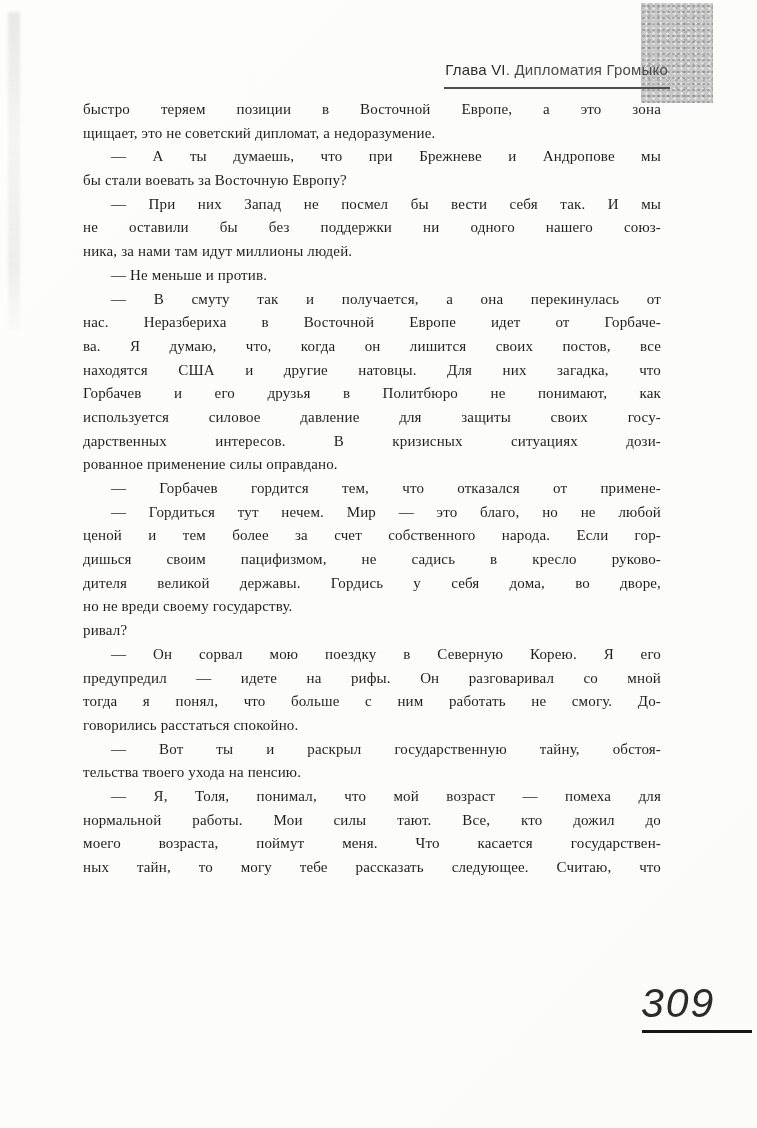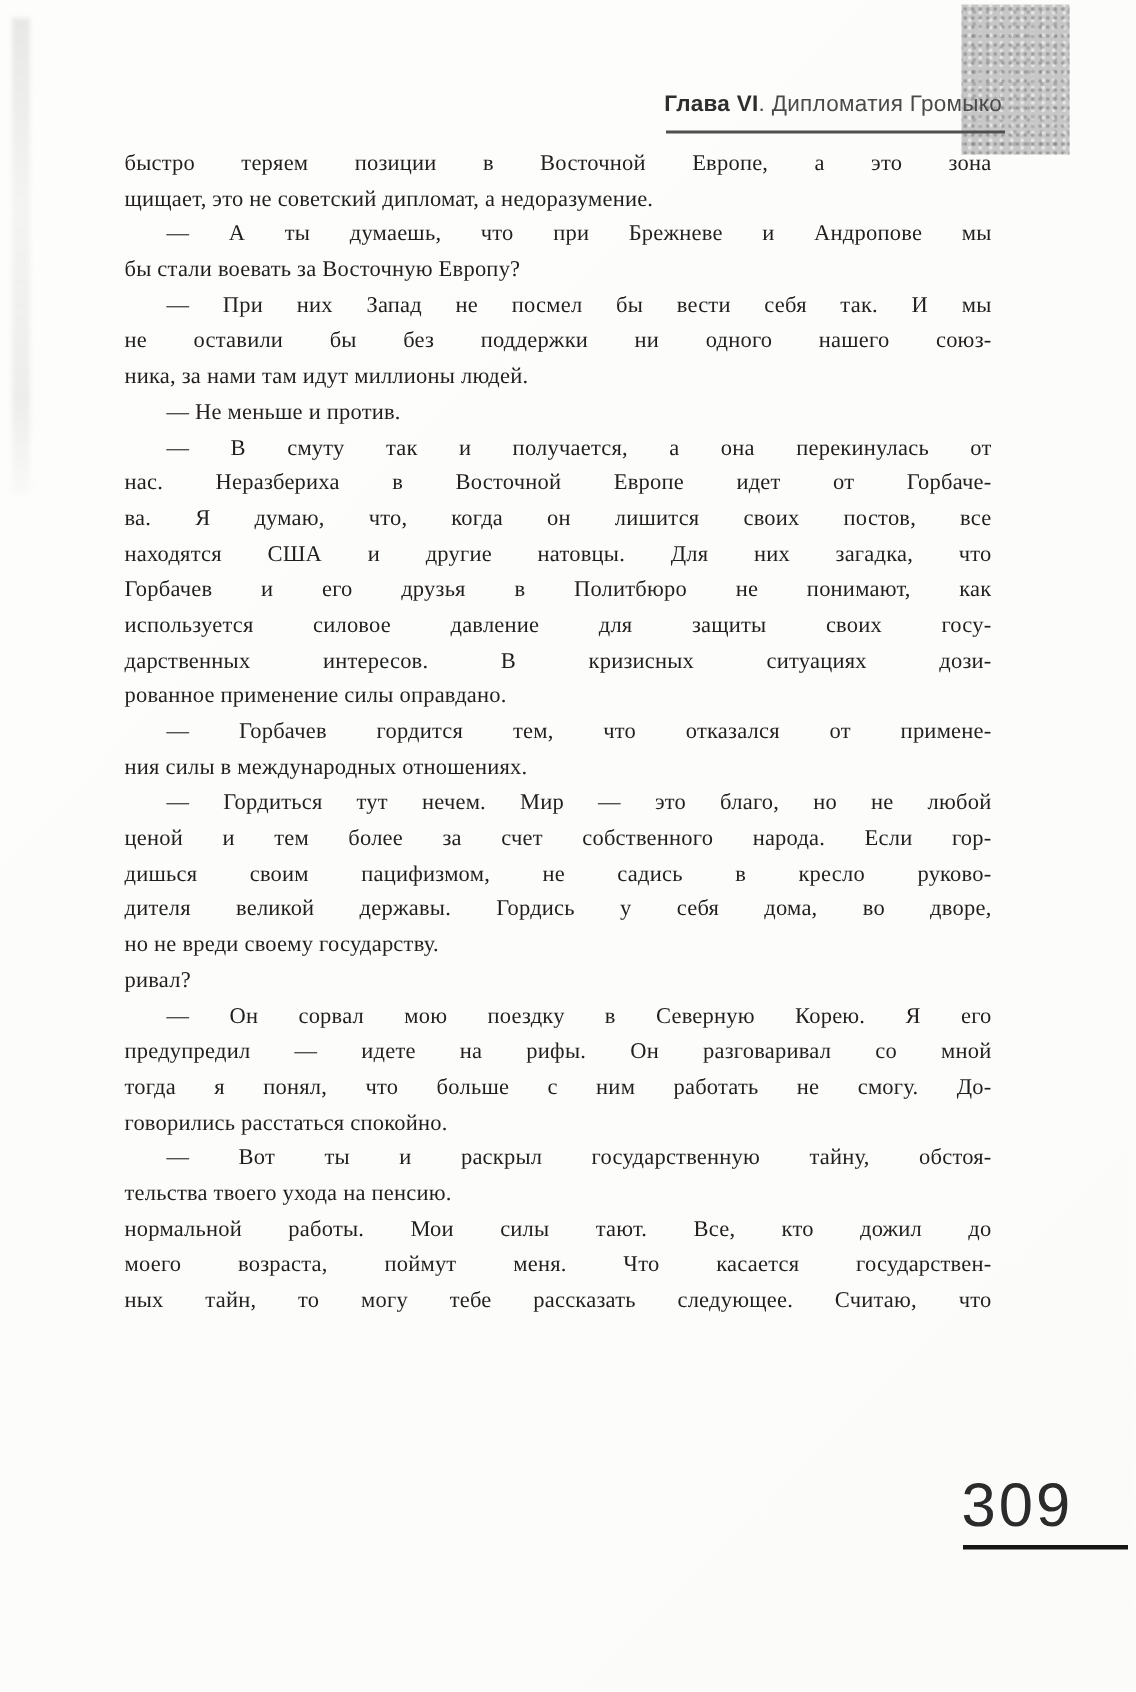--- a/index.html
+++ b/index.html
@@ -32,21 +32,21 @@
       rgba(160,160,160,.16) 80%, rgba(180,180,180,.04));
     filter:blur(1.5px);
   }
   
   .header{
     position:absolute;top:61px;right:89px;
     font-family:"Liberation Sans", sans-serif;
     font-size:15px;color:#4a4a4a;letter-spacing:.2px;
     white-space:nowrap;
   }
-  .header .chap{font-weight:bold;color:#2e2e2e;}
+  .header .chap{font-weight:normal;color:#2e2e2e;}
   .header-rule{
     position:absolute;left:444px;top:87px;width:226px;height:2px;
     background:#4f4f4f;
   }
   
   .body-text{
     position:absolute;left:83px;top:98px;width:578px;
     font-size:15px;line-height:23.7px;color:#211e1c;
     letter-spacing:.15px;
   }
@@ -55,21 +55,21 @@
     text-align-last:justify;
     white-space:normal;
     height:23.7px;overflow:visible;
   }
   .line.indent{text-indent:28px;}
   .line.final{text-align-last:left;}
   
   .pagenum{
     position:absolute;left:641px;top:980px;
     font-family:"Liberation Sans", sans-serif;
-    font-size:41px;color:#2b2b2b;letter-spacing:2px;
+    font-size:41px;color:#2b2b2b;letter-spacing:2px;font-style:italic;
   }
   .pagenum-rule{
     position:absolute;left:642px;top:1030px;width:110px;height:3px;
     background:#161616;
   }
 </style>
 </head>
 <body>
 
 <div class="page">
@@ -93,33 +93,33 @@
       <div class="line indent final">— Не меньше и против.</div>
       <div class="line indent">— В смуту так и получается, а она перекинулась от</div>
       <div class="line">нас. Неразбериха в Восточной Европе идет от Горбаче-</div>
       <div class="line">ва. Я думаю, что, когда он лишится своих постов, все</div>
       <div class="line">находятся США и другие натовцы. Для них загадка, что</div>
       <div class="line">Горбачев и его друзья в Политбюро не понимают, как</div>
       <div class="line">используется силовое давление для защиты своих госу-</div>
       <div class="line">дарственных интересов. В кризисных ситуациях дози-</div>
       <div class="line final">рованное применение силы оправдано.</div>
       <div class="line indent">— Горбачев гордится тем, что отказался от примене-</div>
-      <div class="line final">ния силы в международных отношениях.</div>
       <div class="line indent">— Гордиться тут нечем. Мир — это благо, но не любой</div>
       <div class="line">ценой и тем более за счет собственного народа. Если гор-</div>
       <div class="line">дишься своим пацифизмом, не садись в кресло руково-</div>
       <div class="line">дителя великой державы. Гордись у себя дома, во дворе,</div>
       <div class="line final">но не вреди своему государству.</div>
       <div class="line final">ривал?</div>
       <div class="line indent">— Он сорвал мою поездку в Северную Корею. Я его</div>
       <div class="line">предупредил — идете на рифы. Он разговаривал со мной</div>
       <div class="line">тогда я понял, что больше с ним работать не смогу. До-</div>
       <div class="line final">говорились расстаться спокойно.</div>
       <div class="line indent">— Вот ты и раскрыл государственную тайну, обстоя-</div>
       <div class="line final">тельства твоего ухода на пенсию.</div>
+      <div class="line indent">— Я, Толя, понимал, что мой возраст — помеха для</div>
       <div class="line">нормальной работы. Мои силы тают. Все, кто дожил до</div>
       <div class="line">моего возраста, поймут меня. Что касается государствен-</div>
       <div class="line">ных тайн, то могу тебе рассказать следующее. Считаю, что</div>
     </div>
 
   <div class="pagenum">309</div>
   <div class="pagenum-rule"></div>
 
 </div>
 

